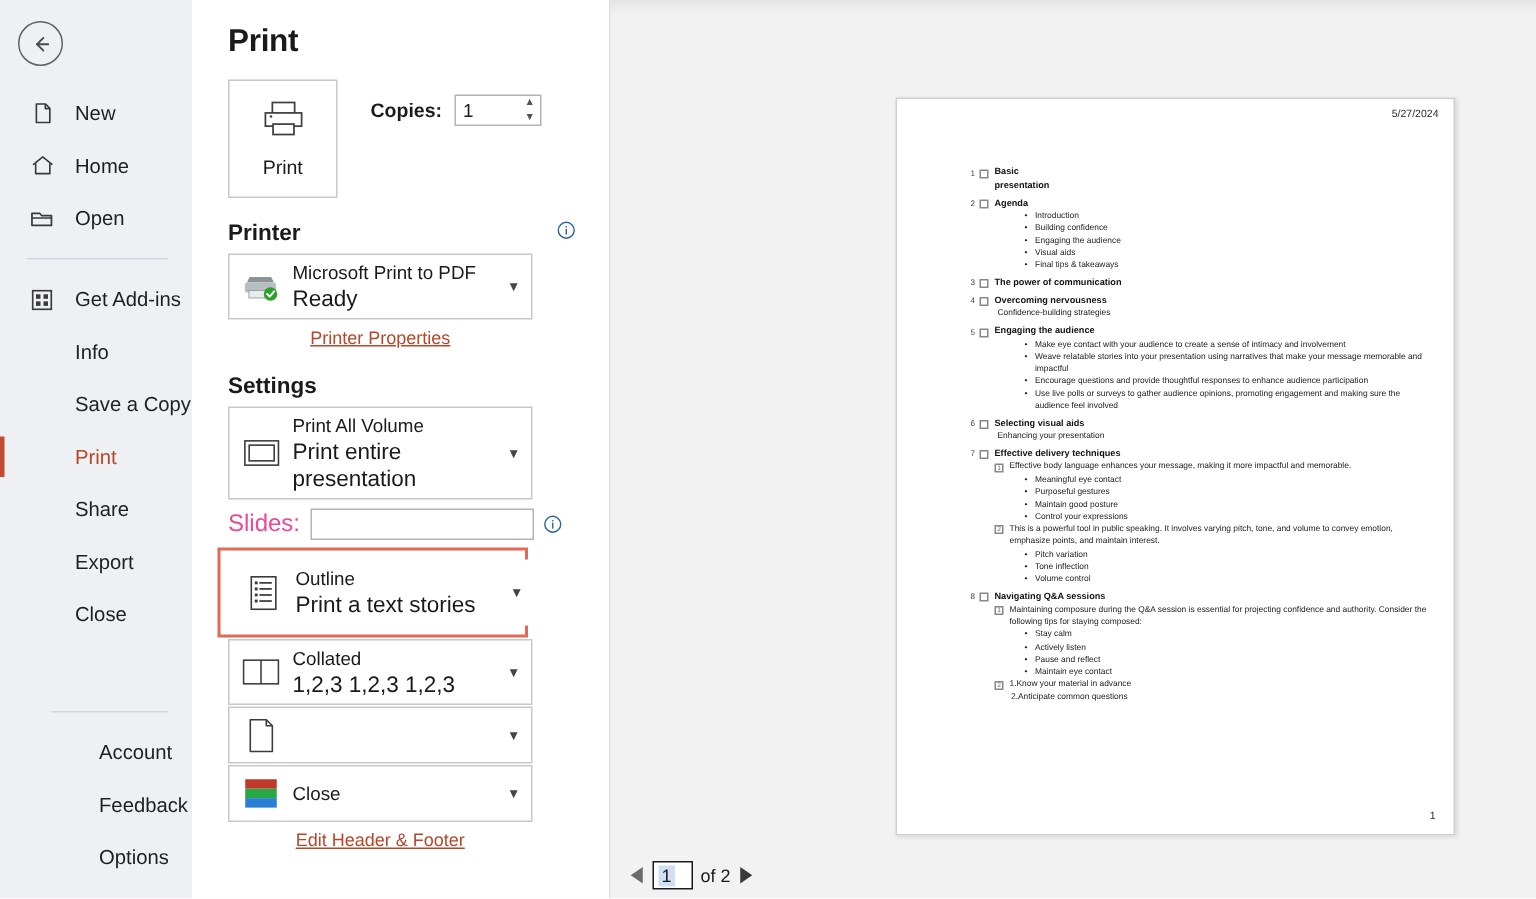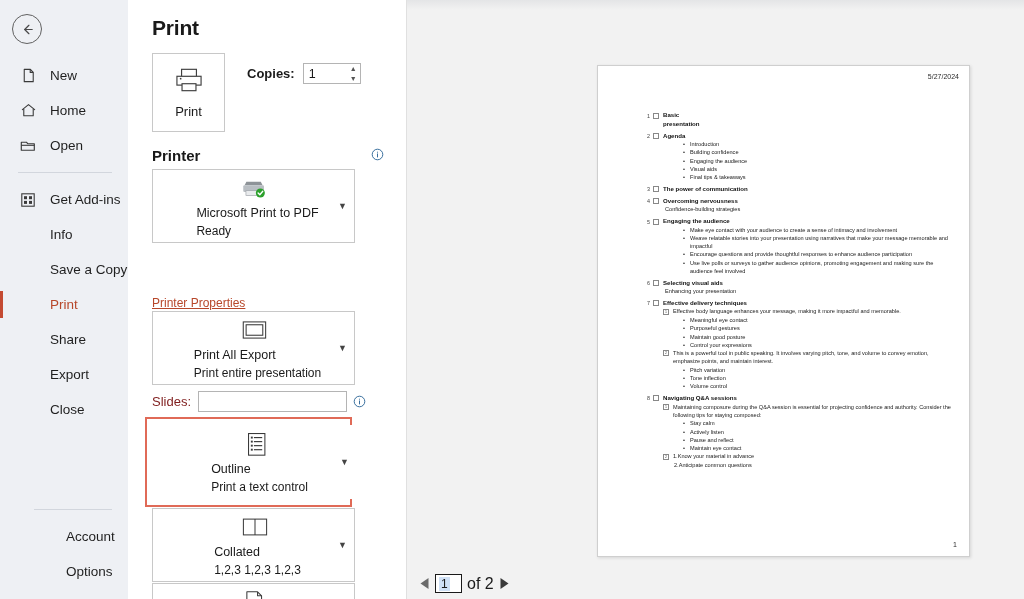--- a/index.html
+++ b/index.html
@@ -126,46 +126,45 @@
   .infoicon { cursor: pointer; display: block; }
 
   .combo {
     width: 203px; min-height: 38px;
     border: 1px solid #c8c8c8;
     background: #fff;
     display: flex; align-items: center;
     padding: 3px 4px 3px 6px;
     cursor: pointer;
     position: relative;
-    flex-direction: column;
   }
   .combo .cicon {
     width: 30px; flex: 0 0 30px;
     display: flex; align-items: center; justify-content: center;
   }
   .combo .ctext { flex: 1; padding-left: 6px; }
   .combo .ctop { font-size: 12.5px; color: #1a1a1a; line-height: 16px; }
-  .combo .csub { font-size: 12px; color: #1a1a1a; line-height: 16px; }
+  .combo .csub { font-size: 15px; color: #1a1a1a; line-height: 16px; }
   .combo .chev {
     position: absolute; right: 7px; top: 50%;
     transform: translateY(-50%);
     color: #444; font-size: 9px;
   }
 
-  .linkline { width: 203px; text-align: left; padding-top: 3px; margin-top: 47px; }
+  .linkline { width: 203px; text-align: center; padding-top: 3px; }
   .xlink {
     font-size: 12px; color: #b7472a;
     text-decoration: underline; cursor: pointer;
   }
 
   .slidesrow {
     display: flex; align-items: center;
     margin-top: 6px; margin-bottom: 5px;
   }
-  .slideslabel { font-size: 13px; color: #7f1d1d; margin-right: 7px; }
+  .slideslabel { font-size: 16px; color: #ec4899; margin-right: 7px; }
   .slidesinput {
     width: 149px; height: 21px;
     border: 1px solid #b4b4b4;
     background: #fff;
     outline: none;
     font-size: 12.5px;
     padding-left: 4px;
     font-family: "Liberation Sans", sans-serif;
   }
   .slidesinfo { margin-left: 6px; display: flex; }
@@ -262,21 +261,21 @@
     background: #fff;
     display: flex; align-items: center;
     padding-left: 3px;
     cursor: text;
   }
   .pgbox span {
     font-size: 12px; color: #1a1a1a;
     background: #cfe0f5;
     padding: 0 2px;
   }
-  .pgof { font-size: 16px; color: #1a1a1a; }
+  .pgof { font-size: 12px; color: #1a1a1a; }
 
   .previewtop {
     position: absolute; left: 0; right: 0; top: 0;
     height: 10px;
     background: linear-gradient(to bottom, #d8dadd, #f2f2f2);
     opacity: 0.55;
   }
 </style>
 </head>
 <body>
@@ -354,20 +353,23 @@
       </div>
       <div class="navitem noicon">
         <span>Close</span>
       </div>
     </div>
 
     <div class="navbottom">
       <div class="navdivider"></div>
       <div class="navitem noicon">
         <span>Account</span>
+      </div>
+      <div class="navitem noicon">
+        <span>Feedback</span>
       </div>
       <div class="navitem noicon">
         <span>Options</span>
       </div>
     </div>
   </div>
 
   <div class="settingspane">
 
     <div class="pagetitle">Print</div>
@@ -422,30 +424,33 @@
         <span class="ctop">Microsoft Print to PDF</span><br>
         <span class="csub">Ready</span>
       </span>
       <span class="chev">▼</span>
     </div>
 
     <div class="linkline">
       <span class="xlink">Printer Properties</span>
     </div>
 
+    <div class="sechead">
+      <span>Settings</span>
+    </div>
 
     <div class="combo">
       <span class="cicon">
         <svg width="25" height="20" viewBox="0 0 26 21">
           <rect x="1.2" y="2" width="23.5" height="17" fill="none" stroke="#3a3a3a" stroke-width="1.1"></rect>
           <rect x="4.2" y="5" width="17.5" height="11" fill="none" stroke="#3a3a3a" stroke-width="1.1"></rect>
         </svg>
       </span>
       <span class="ctext">
-        <span class="ctop">Print All Export</span><br>
+        <span class="ctop">Print All Volume</span><br>
         <span class="csub">Print entire presentation</span>
       </span>
       <span class="chev">▼</span>
     </div>
 
     <div class="slidesrow">
       <span class="slideslabel">Slides:</span>
       <input class="slidesinput" type="text" value="" style="">
       <span class="slidesinfo">
         <svg width="13" height="13" viewBox="0 0 14 14">
@@ -466,21 +471,21 @@
             <rect x="4.6" y="9" width="2" height="2" fill="#3a3a3a"></rect>
             <rect x="7.8" y="9.4" width="8.6" height="1.2" fill="#3a3a3a"></rect>
             <rect x="4.6" y="13.2" width="2" height="2" fill="#3a3a3a"></rect>
             <rect x="7.8" y="13.6" width="8.6" height="1.2" fill="#3a3a3a"></rect>
             <rect x="4.6" y="17.4" width="2" height="2" fill="#3a3a3a"></rect>
             <rect x="7.8" y="17.8" width="8.6" height="1.2" fill="#3a3a3a"></rect>
           </svg>
         </span>
         <span class="ctext">
           <span class="ctop">Outline</span><br>
-          <span class="csub">Print a text control</span>
+          <span class="csub">Print a text stories</span>
         </span>
         <span class="chev">▼</span>
       </div>
     </div>
 
     <div class="stack">
 
       <div class="combo">
         <span class="cicon">
           <svg width="26" height="20" viewBox="0 0 28 21">
@@ -513,20 +518,23 @@
             <rect x="1.5" y="14.1" width="21" height="6.3" fill="#2a7fd4"></rect>
           </svg>
         </span>
         <span class="ctext">
           <span class="ctop">Close</span>
         </span>
         <span class="chev">▼</span>
       </div>
     </div>
 
+    <div class="linkline">
+      <span class="xlink">Edit Header &amp; Footer</span>
+    </div>
   </div>
 
   <div class="previewpane">
     <div class="previewtop"></div>
 
     <div class="previewpage">
       <div class="docdate">5/27/2024</div>
       <div class="docpagenum">1</div>
       <div class="doclines" id="outline-host">
           <div class="ol-row">

